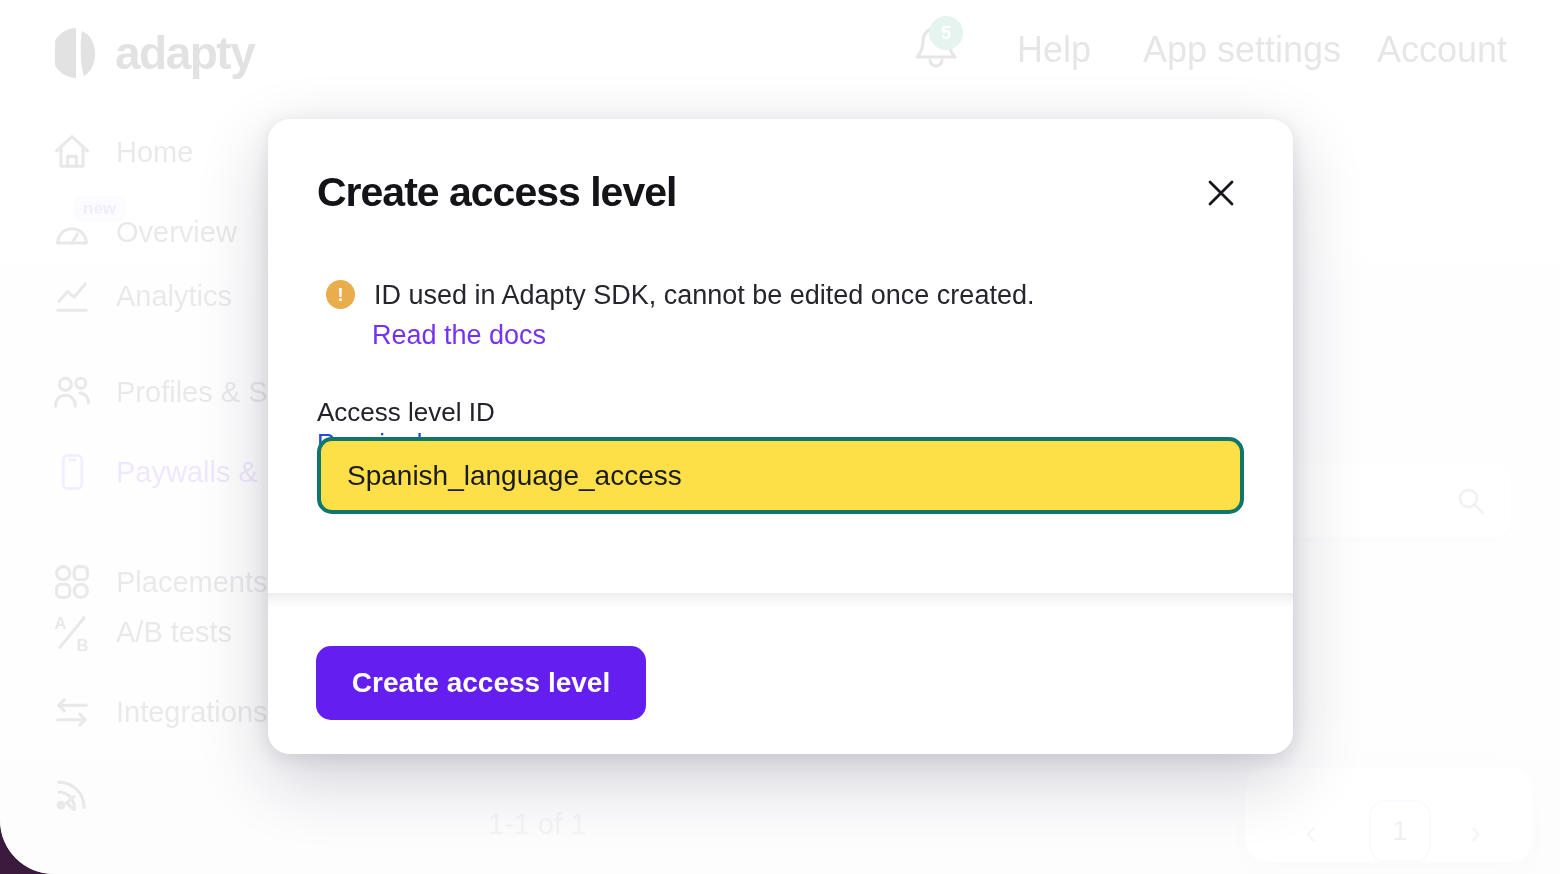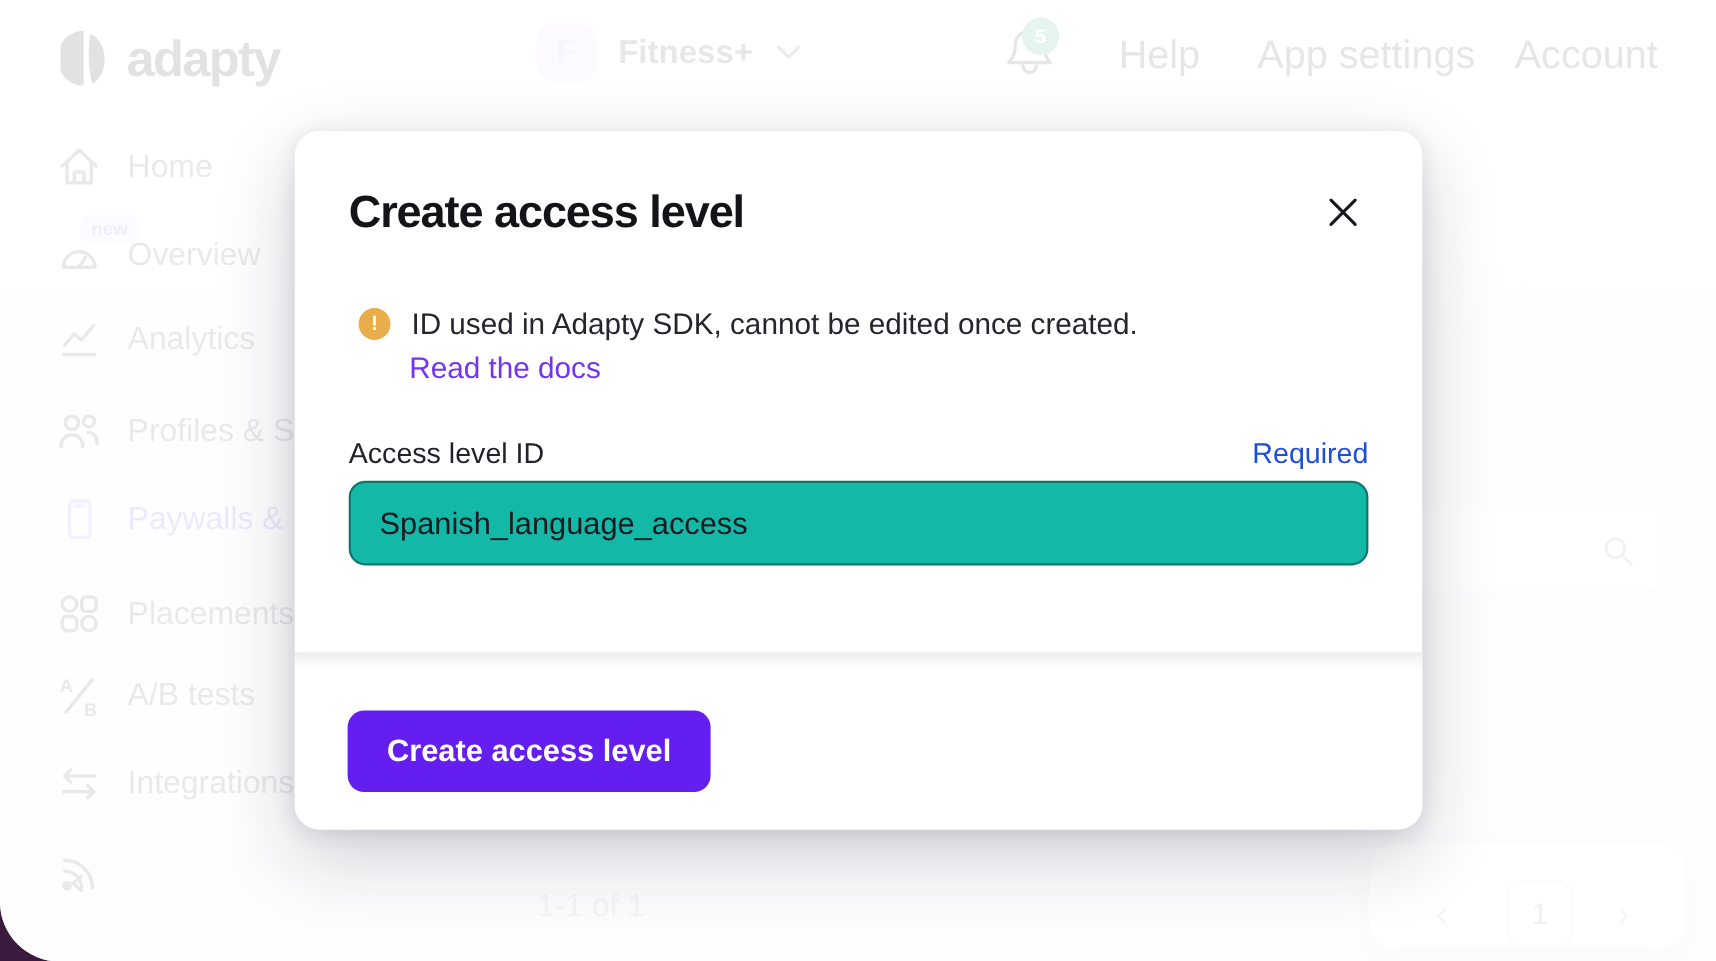--- a/index.html
+++ b/index.html
@@ -57,25 +57,25 @@
            border-radius:22px; box-shadow:0 24px 70px rgba(25,18,48,.20), 0 4px 18px rgba(25,18,48,.10); z-index:10; }
   .modal-title { position:absolute; left:49px; top:50px; font-size:41px; font-weight:700;
                  letter-spacing:-1px; color:#141318; }
   .modal-close { position:absolute; right:54px; top:56px; width:36px; height:36px; cursor:pointer;
                  display:flex; align-items:center; justify-content:center; background:none; border:none; }
   .info-row { position:absolute; left:58px; top:159px; display:flex; gap:19px; }
   .info-ic { width:29px; height:29px; margin-top:2px; border-radius:50%; background:#e9ad4b; color:#fff;
              font-size:19px; font-weight:800; display:flex; align-items:center; justify-content:center; flex:0 0 29px; }
   .info-text { font-size:27px; color:#26242c; line-height:34px; }
   .docs-link { position:absolute; left:104px; top:201px; font-size:27px; color:#7433f2; text-decoration:none; }
-  .field-label-row { position:absolute; left:49px; right:49px; top:278px; display:flex; justify-content:space-between; }
+  .field-label-row { position:absolute; left:49px; right:49px; top:278px; display:flex; justify-content:space-between;flex-direction:column; }
   .field-label { font-size:26px; color:#232129; }
   .field-required { font-size:26px; color:#1d4ed8; }
-  .field-input { position:absolute; left:49px; top:318px; width:927px; height:77px; border:2px solid #0f766e;
-                 border-radius:15px; background:#14b8a6; font-family:"Liberation Sans",sans-serif;
+  .field-input { position:absolute; left:49px; top:318px; width:927px; height:77px; border:4px solid #0f766e;
+                 border-radius:15px; background:#fde047; font-family:"Liberation Sans",sans-serif;
                  font-size:28px; color:#1b1a20; padding:0 26px; outline:none; }
   .modal-footer { position:absolute; left:0; right:0; top:474px; height:161px; background:#fff;
                   border-radius:0 0 22px 22px;
                   box-shadow:inset 0 16px 18px -16px rgba(24,24,32,.16); }
   .submit-btn { position:absolute; left:48px; top:53px; width:330px; height:74px; border:none; cursor:pointer;
                 background:#641ef0; color:#fff; font-family:"Liberation Sans",sans-serif;
                 font-size:28px; font-weight:600; border-radius:15px; }
 
   svg { display:block; }
 </style>
@@ -87,27 +87,20 @@
   <div class="page">
 
     <div class="logo">
       <svg width="48" height="54" viewBox="0 0 48 54">
         <path d="M21 2 A24 25 0 0 0 21 52 Z" fill="#232129"></path>
         <path d="M27 5 C43 11 45 41 29 50 C25 39 25 17 27 5 Z" fill="#232129"></path>
       </svg>
       <span class="logo-text">adapty</span>
     </div>
 
-    <div class="app-switcher">
-      <div class="app-avatar">F</div>
-      <span class="app-name">Fitness+</span>
-      <svg width="24" height="16" viewBox="0 0 24 16">
-        <path d="M3 3l9 9 9-9" fill="none" stroke="#6b6b74" stroke-width="3" stroke-linecap="round" stroke-linejoin="round"></path>
-      </svg>
-    </div>
 
     <div class="bell-wrap">
       <svg width="46" height="50" viewBox="0 0 46 50">
         <path d="M23 6c-8 0-13 6-13 13 0 9-3 13-6 16h38c-3-3-6-7-6-16 0-7-5-13-13-13z" fill="none" stroke="#3f3f48" stroke-width="3" stroke-linejoin="round"></path>
         <path d="M17 38a6 6 0 0 0 12 0" fill="none" stroke="#3f3f48" stroke-width="3" stroke-linecap="round"></path>
       </svg>
       <div class="bell-badge">5</div>
     </div>
 
     <div class="topnav nav-help">Help</div>
@@ -133,21 +126,21 @@
         <svg width="44" height="44" viewBox="0 0 40 40">
             <g fill="none" stroke="#55555e" stroke-width="2.8" stroke-linecap="round" stroke-linejoin="round">
           <path d="M7 30a13 13 0 1 1 26 0z"></path>
               <path d="M20 30l5-8"></path>
             </g>
           </svg>
       </span>
       <span>Overview</span>
     </div>
 
-    <div class="side-item" style="top:268px">
+    <div class="side-item" style="top:256px">
       <span class="ic">
         <svg width="44" height="44" viewBox="0 0 40 40">
             <g fill="none" stroke="#55555e" stroke-width="2.8" stroke-linecap="round" stroke-linejoin="round">
           <path d="M8 25l8-9 6 5 10-12"></path>
               <path d="M7 33h26"></path>
             </g>
           </svg>
       </span>
       <span>Analytics</span>
     </div>
@@ -171,21 +164,21 @@
         <svg width="44" height="44" viewBox="0 0 40 40">
             <g fill="none" stroke="#a685f6" stroke-width="2.8" stroke-linecap="round" stroke-linejoin="round">
           <rect x="12" y="5" width="17" height="30" rx="4"></rect>
               <path d="M18 9h5"></path>
             </g>
           </svg>
       </span>
       <span>Paywalls &amp; Pr</span>
     </div>
 
-    <div class="side-item" style="top:518px">
+    <div class="side-item" style="top:542px">
       <span class="ic">
         <svg width="44" height="44" viewBox="0 0 40 40">
             <g fill="none" stroke="#55555e" stroke-width="2.8">
           <circle cx="12" cy="12" r="6"></circle>
               <rect x="22" y="6" width="12" height="12" rx="4"></rect>
           <rect x="6" y="22" width="12" height="12" rx="4"></rect>
               <circle cx="28" cy="28" r="6"></circle>
             </g>
           </svg>
       </span>

